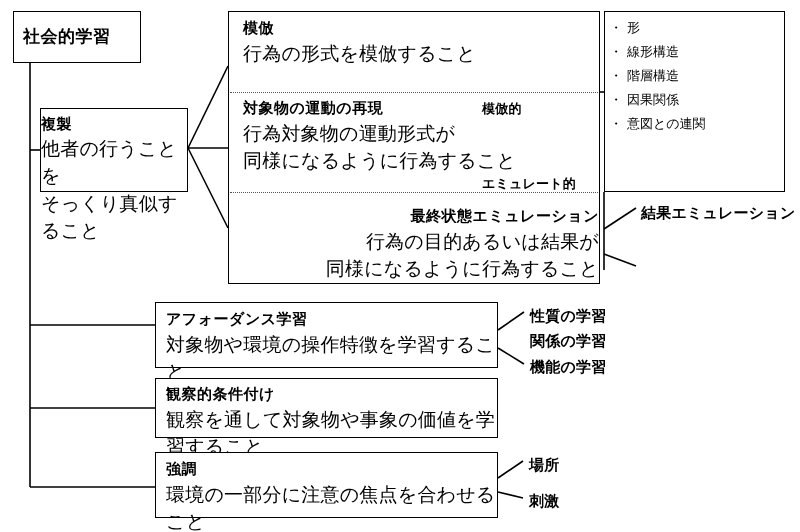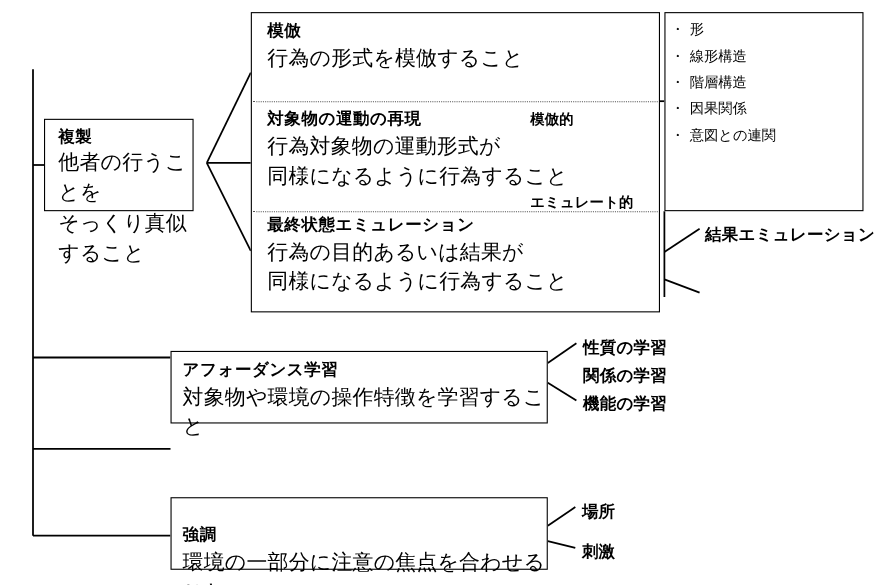--- a/index.html
+++ b/index.html
@@ -31,34 +31,35 @@
 
   
   #root-box{
     left:13px;top:11px;width:128px;height:52px;
     display:flex;align-items:center;
   }
   #root-box .title{font-size:17px;padding-left:9px;}
 
   
   #dup-box{
-    left:40px;top:108px;width:136px;height:84px;
-    padding:6px 0 0 12px;
+    left:40px;top:108px;width:148px;height:84px;
+    padding:6px 0 0 0;
+    font-family:Liberation Serif, serif;
   }
   #dup-box .title{font-size:15px;margin-bottom:1px;}
   #dup-box .desc{font-size:19px;}
 
   
   #imi-box{
     left:228px;top:11px;width:372px;height:273px;padding-left:28px;
   }
   .sect{position:absolute;left:0;width:100%;box-sizing:border-box;padding:7px 0 0 14px;}
   #sect-imitation{top:0;height:80px;}
   #sect-motion{top:80px;height:100px;}
-  #sect-endstate{top:176px;height:93px;}
+  #sect-endstate{top:188px;height:93px;text-align:right;}
   .divider{
     position:absolute;left:1px;right:1px;height:0;
     border-top:1px dotted #555;
   }
   #div1{top:80px;}
   #div2{top:180px;}
   .sect .title{margin-bottom:2px;}
 
   
   #bullets-box{
@@ -84,23 +85,23 @@
   .leaf{position:absolute;font-size:15px;font-weight:bold;white-space:nowrap;letter-spacing:.2px;}
   #leaf-result{left:641px;top:204px;}
   #leaf-goal{left:641px;top:257px;}
   #leaf-quality{left:530px;top:307px;}
   #leaf-relation{left:530px;top:332px;}
   #leaf-function{left:530px;top:358px;}
   #leaf-place{left:529px;top:456px;}
   #leaf-stimulus{left:529px;top:492px;}
 
   
-  #aff-box{left:155px;top:302px;width:343px;height:66px;padding:7px 0 0 10px;margin-top:17px;}
+  #aff-box{left:155px;top:302px;width:343px;height:66px;padding:7px 0 0 10px;}
   #obs-box{left:155px;top:378px;width:343px;height:60px;padding:6px 0 0 10px;}
-  #emp-box{left:155px;top:452px;width:343px;height:66px;padding:24px 0 0 10px;}
+  #emp-box{left:155px;top:452px;width:343px;height:66px;padding:7px 0 0 10px;}
   #aff-box .title,#obs-box .title,#emp-box .title{margin-bottom:2px;}
 </style>
 </head>
 <body>
 
 <div id="stage">
 
   <svg class="lines" viewBox="0 0 800 532">
 
     <line x1="30" y1="63" x2="30" y2="487" stroke="#000" stroke-width="1.6"></line>
@@ -127,20 +128,23 @@
     <line x1="604" y1="229" x2="636" y2="208" stroke="#000" stroke-width="1.6"></line>
     <line x1="604" y1="254" x2="636" y2="266" stroke="#000" stroke-width="1.6"></line>
 
     <line x1="498" y1="330" x2="524" y2="312" stroke="#000" stroke-width="1.6"></line>
     <line x1="498" y1="348" x2="524" y2="364" stroke="#000" stroke-width="1.6"></line>
 
     <line x1="498" y1="478" x2="523" y2="461" stroke="#000" stroke-width="1.6"></line>
     <line x1="498" y1="492" x2="523" y2="498" stroke="#000" stroke-width="1.6"></line>
   </svg>
 
+  <div class="box" id="root-box">
+    <span class="title">社会的学習</span>
+  </div>
 
   <div class="box" id="dup-box">
     <div class="title">複製</div>
     <div class="desc">他者の行うことを</div>
     <div class="desc">そっくり真似すること</div>
   </div>
 
   <div class="box" id="imi-box">
     <div class="sect" id="sect-imitation">
       <div class="title">模倣</div>
@@ -191,20 +195,24 @@
   <div class="leaf" id="leaf-result">結果エミュレーション</div>
 
   <div class="box" id="aff-box">
     <div class="title">アフォーダンス学習</div>
     <div class="desc">対象物や環境の操作特徴を学習すること</div>
   </div>
   <div class="leaf" id="leaf-quality">性質の学習</div>
   <div class="leaf" id="leaf-relation">関係の学習</div>
   <div class="leaf" id="leaf-function">機能の学習</div>
 
+  <div class="box" id="obs-box">
+    <div class="title">観察的条件付け</div>
+    <div class="desc">観察を通して対象物や事象の価値を学習すること</div>
+  </div>
 
   <div class="box" id="emp-box">
     <div class="title">強調</div>
     <div class="desc">環境の一部分に注意の焦点を合わせること</div>
   </div>
   <div class="leaf" id="leaf-place">場所</div>
   <div class="leaf" id="leaf-stimulus">刺激</div>
 
 </div>
 

